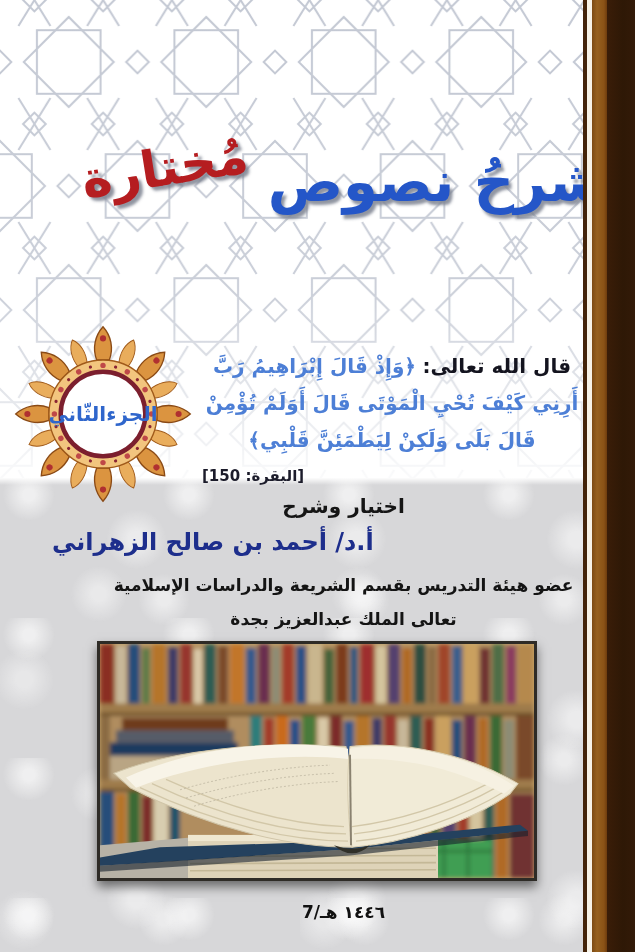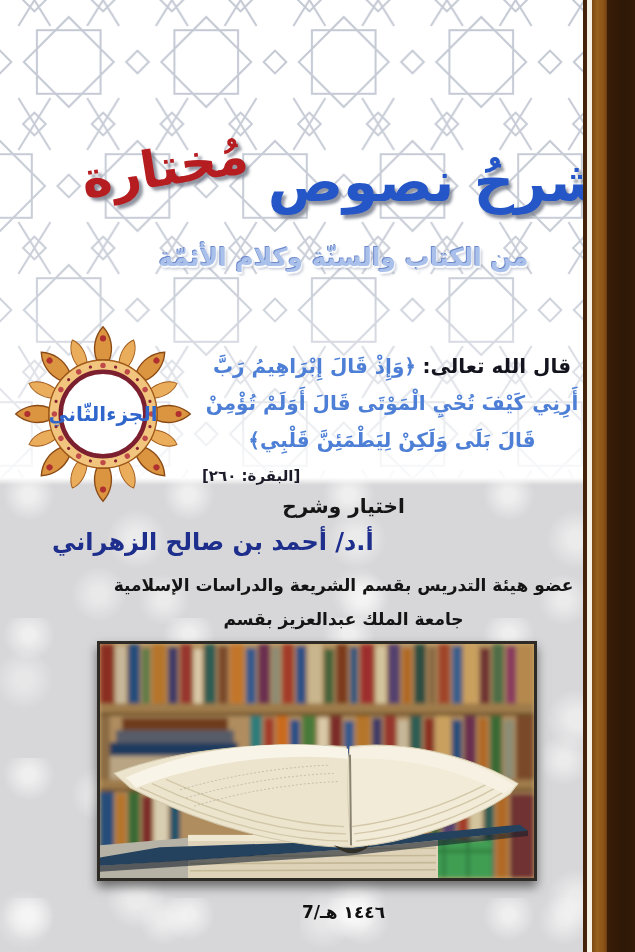--- a/index.html
+++ b/index.html
@@ -147,29 +147,28 @@
     <rect width="583" height="480" fill="url(#ptile)"></rect>
     <rect width="583" height="480" fill="url(#fade)"></rect>
   </svg>
 
   <div class="side-border"></div>
 
   <div class="gray-section">
     <div class="byline-label">اختيار وشرح</div>
     <div class="author-name">أ.د/ أحمد بن صالح الزهراني</div>
     <div class="author-role">عضو هيئة التدريس بقسم الشريعة والدراسات الإسلامية</div>
-    <div class="author-affil">جامعة الملك عبدالعزيز بقسم</div>
+    <div class="author-affil">تعالى الملك عبدالعزيز بجدة</div>
   </div>
 
   <div class="title-wrap">
     <span class="title-main">شرحُ نصوص</span>
     <span class="title-accent">مُختارة</span>
   </div>
 
-  <div class="subtitle">من الكتاب والسنّة وكلام الأئمّة</div>
 
   <div class="badge">
     <svg viewBox="-100 -100 200 200">
       <defs>
         <path id="bigpetal" d="M0,-97 C9,-87 12,-73 7,-60 L-7,-60 C-12,-73 -9,-87 0,-97 Z"></path>
         <path id="smpetal" d="M0,-89 C7,-82 9,-70 5,-58 L-5,-58 C-9,-70 -7,-82 0,-89 Z"></path>
       </defs>
       <g fill="#db9440" stroke="#8a4a16" stroke-width="1.5">
         <use href="#bigpetal"></use>
           <use href="#bigpetal" transform="rotate(45)"></use>
@@ -233,21 +232,21 @@
     </svg>
     <div class="badge-text">
       <span>الجزء</span>
       <span>الثّاني</span>
     </div>
   </div>
 
   <div class="verse-block">
     <span class="verse-intro">قال الله تعالى:</span>
     <span class="verse-text">﴿وَإِذْ قَالَ إِبْرَاهِيمُ رَبَّ أَرِنِي كَيْفَ تُحْيِ الْمَوْتَى قَالَ أَوَلَمْ تُؤْمِنْ قَالَ بَلَى وَلَكِنْ لِيَطْمَئِنَّ قَلْبِي﴾</span>
-    <div class="verse-cite">[البقرة: ٢٦٠]</div>
+    <div class="verse-cite">[البقرة: 150]</div>
   </div>
 
   <div class="photo-frame">
     <svg viewBox="0 0 434 228" preserveAspectRatio="none">
       <defs>
           <filter id="blur1" x="-5%" y="-5%" width="110%" height="110%">
             <feGaussianBlur stdDeviation="2.2"></feGaussianBlur>
           </filter>
         </defs>
 

